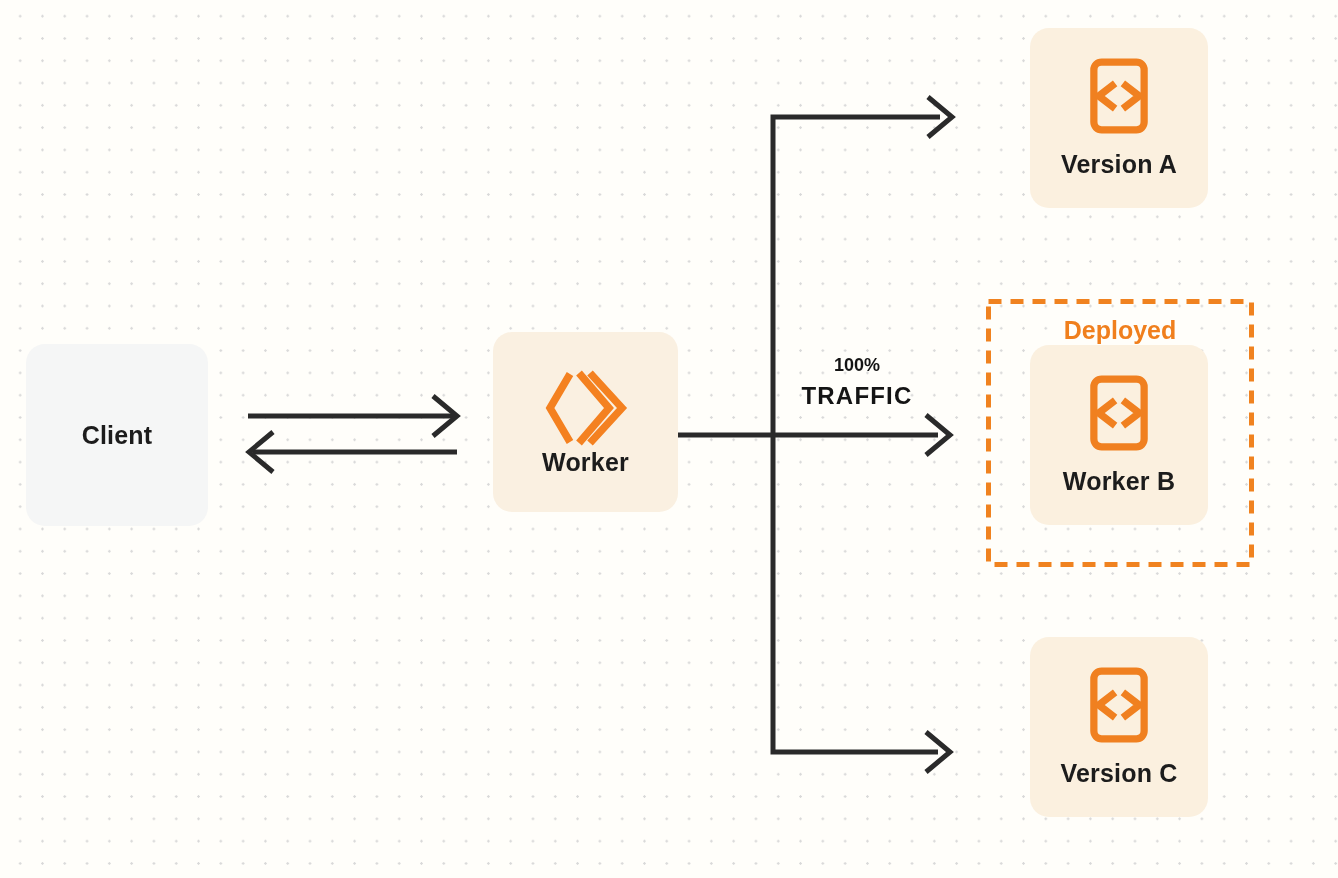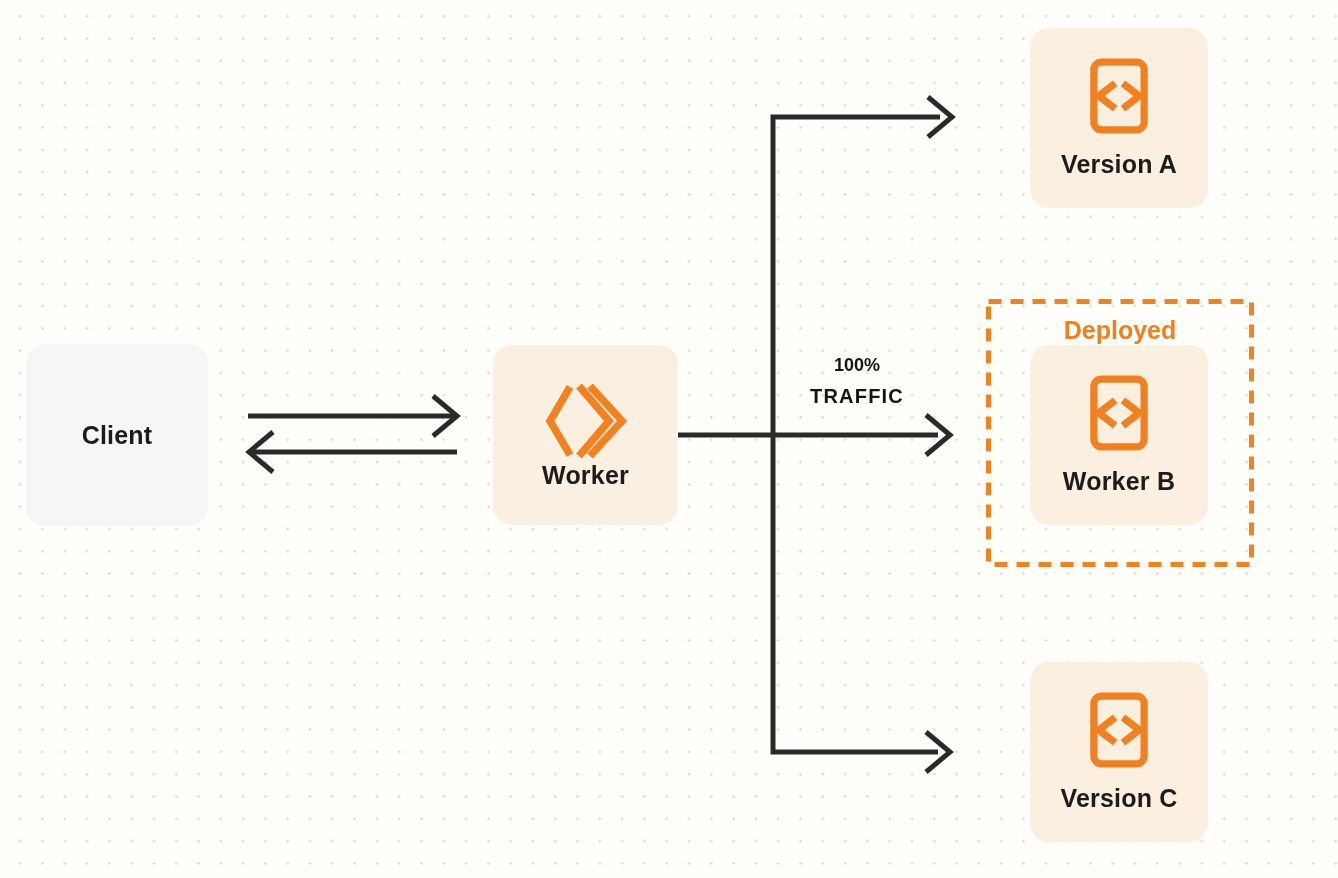--- a/index.html
+++ b/index.html
@@ -17,41 +17,41 @@
   svg.arrow-layer { position:absolute; left:0; top:0; width:1338px; height:878px; }
   .stroke { stroke:#2A2A2A; stroke-width:5; fill:none; stroke-linejoin:miter; stroke-linecap:butt; }
 
   .node {
     position:absolute; display:flex; flex-direction:column;
     align-items:center; justify-content:center;
     border-radius:19px; color:#1C1C1C;
     font-size:25px; font-weight:700; letter-spacing:0.2px;
   }
   .client-node { left:26px; top:344px; width:182px; height:182px; background:#F5F6F6; }
-  .worker-node { left:493px; top:345px; width:185px; height:180px; background:#FAF0E1; gap:0;text-align:right; }
+  .worker-node { left:493px; top:332px; width:185px; height:180px; background:#FAF0E1; gap:0;text-align:right; }
   .version-card { left:1030px; width:178px; height:180px; background:#FBF0DF; gap:16px; }
   .version-a { top:28px; }
   .version-b { top:345px; }
-  .version-c { top:662px; }
+  .version-c { top:637px; }
 
   .deployed-box { position:absolute; left:986px; top:299px; width:268px; height:268px; }
   .deployed-box svg { position:absolute; left:0; top:0; }
   .deployed-label {
     position:absolute; top:-15px; left:50%; transform:translateX(-50%);
     height:30px; line-height:30px; padding:0 12px;
     background:#FFFEFA; color:#F07F1D;
     font-size:25px; font-weight:700; white-space:nowrap;margin-top:31px;
   }
 
   .traffic-label {
     position:absolute; left:787px; top:350px; width:140px;
     text-align:center; color:#141414; font-weight:700;
   }
   .traffic-percent { font-size:18px; line-height:30px; }
-  .traffic-word { font-size:20px; line-height:32px; letter-spacing:1.2px;text-align:center; }
+  .traffic-word { font-size:24px; line-height:32px; letter-spacing:1.2px;text-align:center; }
 </style>
 </head>
 <body>
 
 <div class="canvas">
 
   <svg class="arrow-layer" viewBox="0 0 1338 878">
 
     <path class="stroke" d="M248 416 L453 416"></path>
     <path class="stroke" d="M433 396 L457 416 L433 436"></path>

